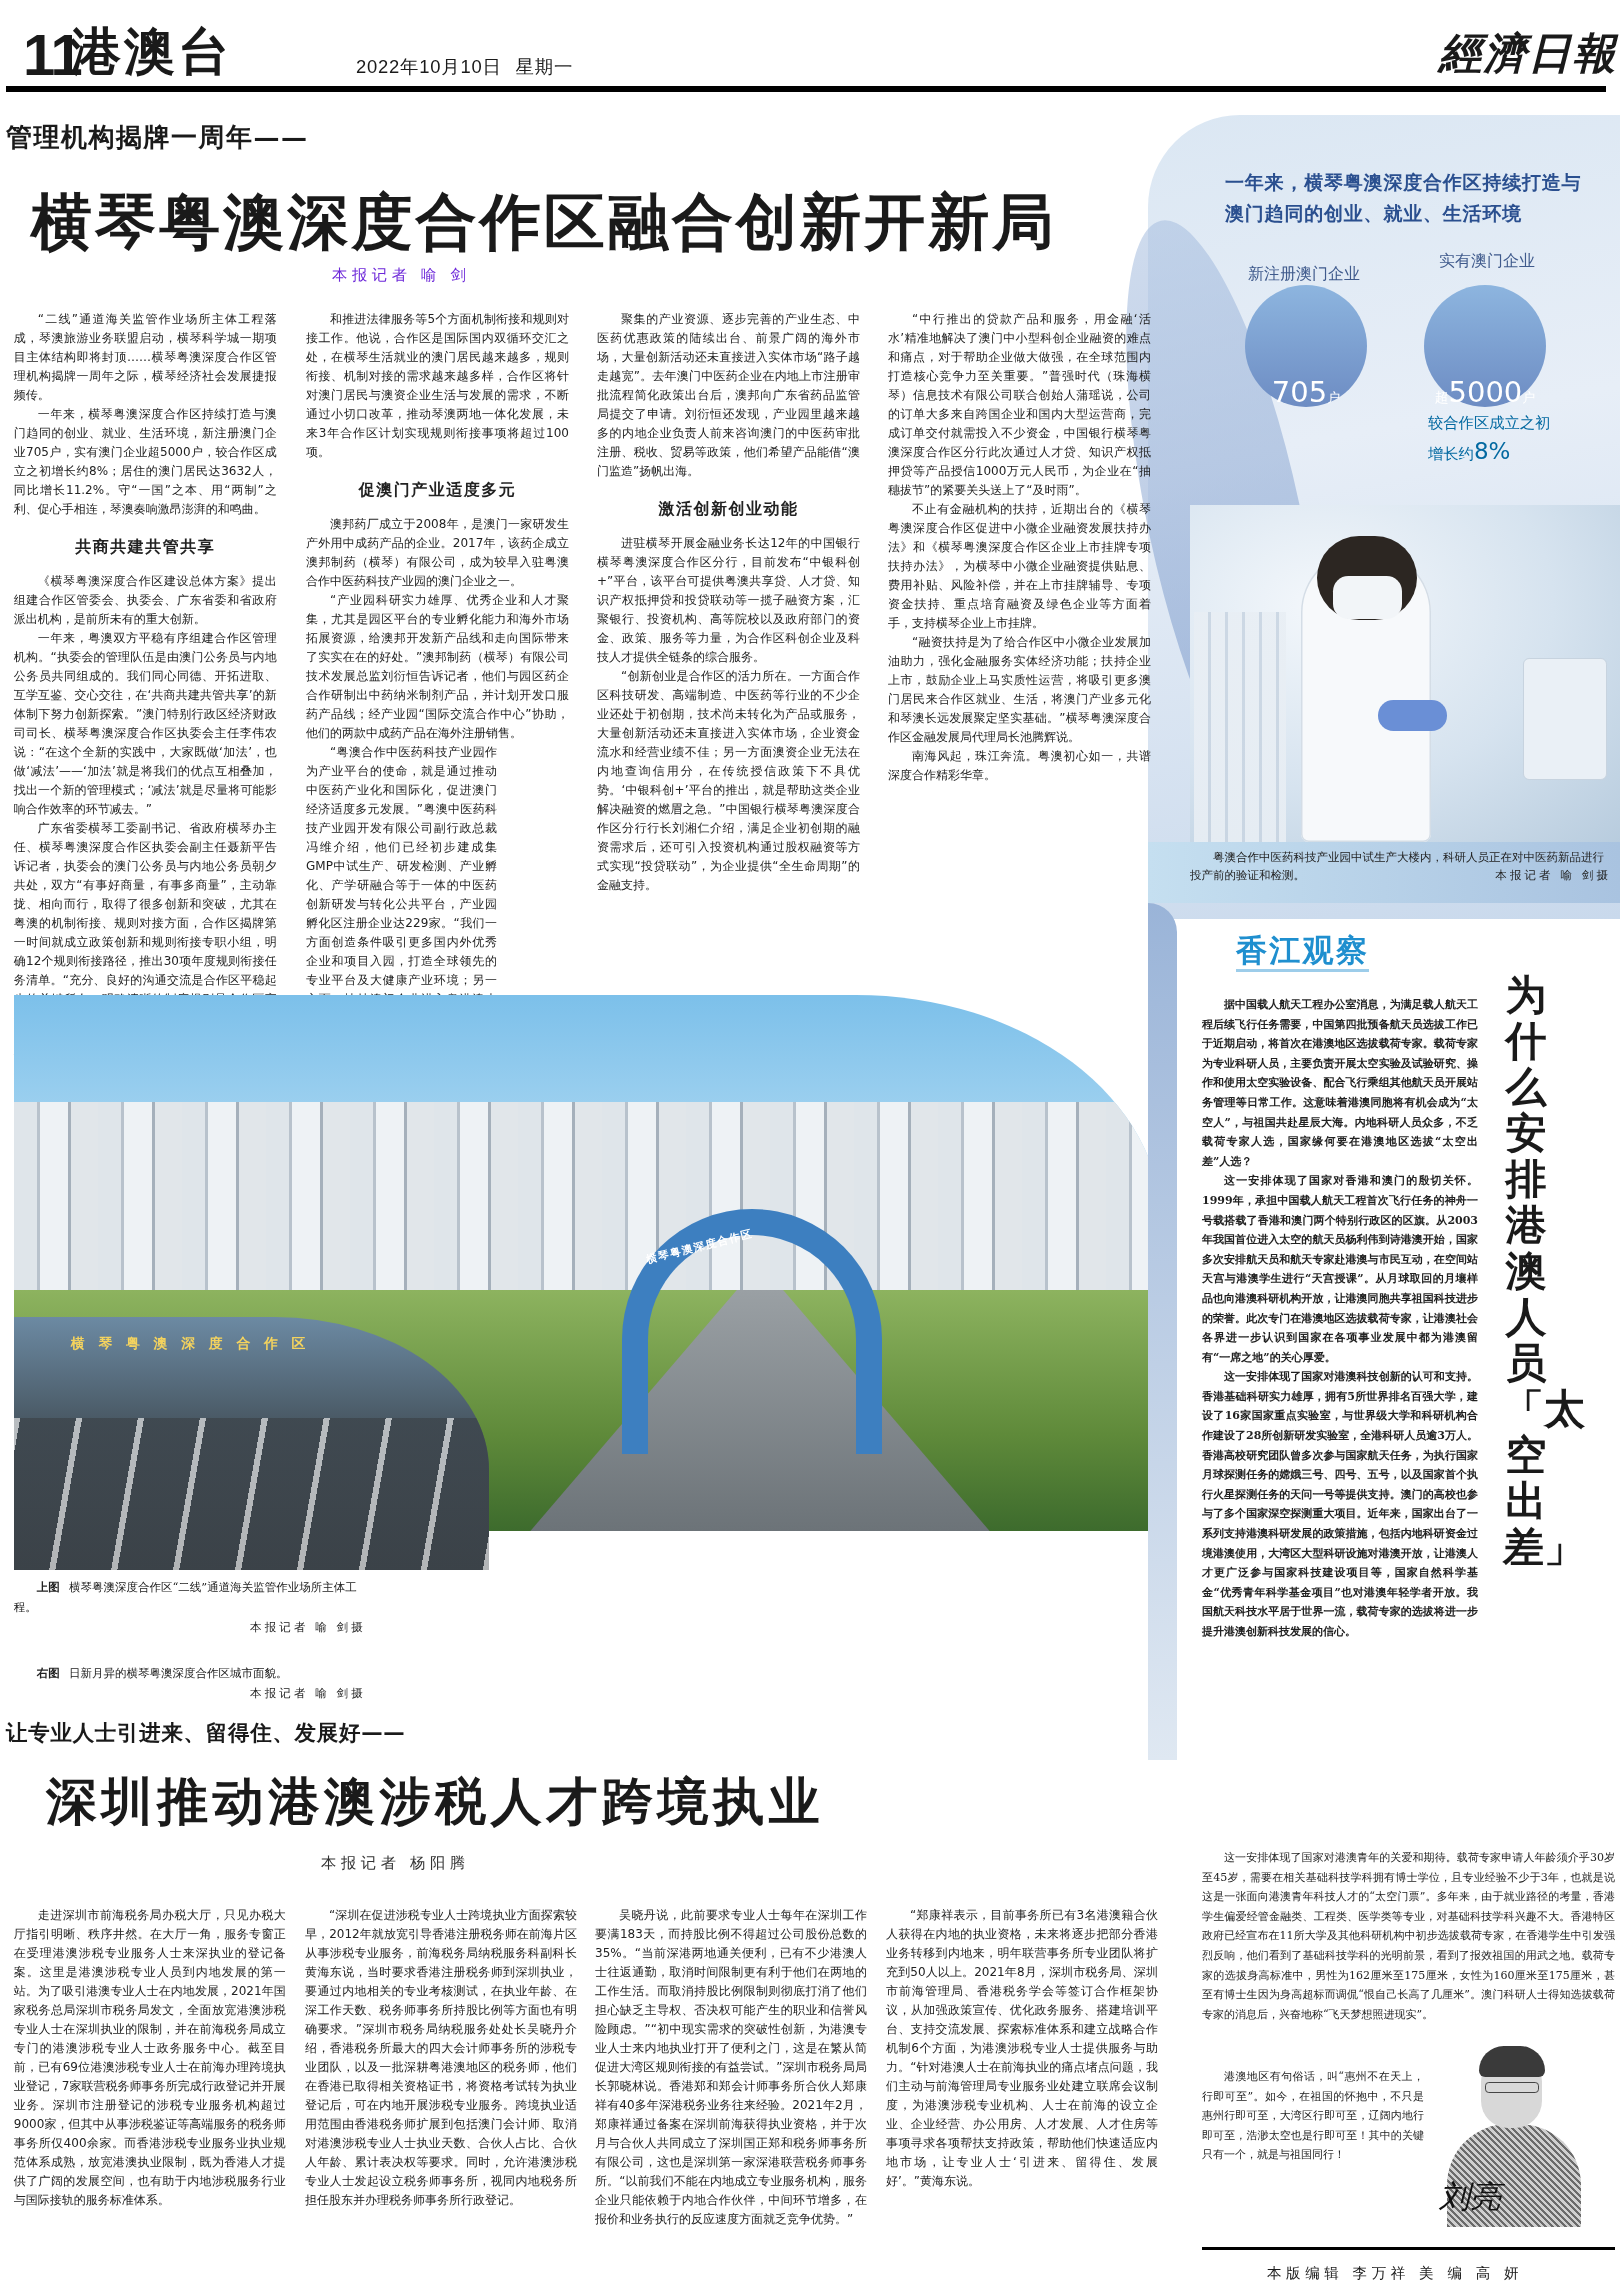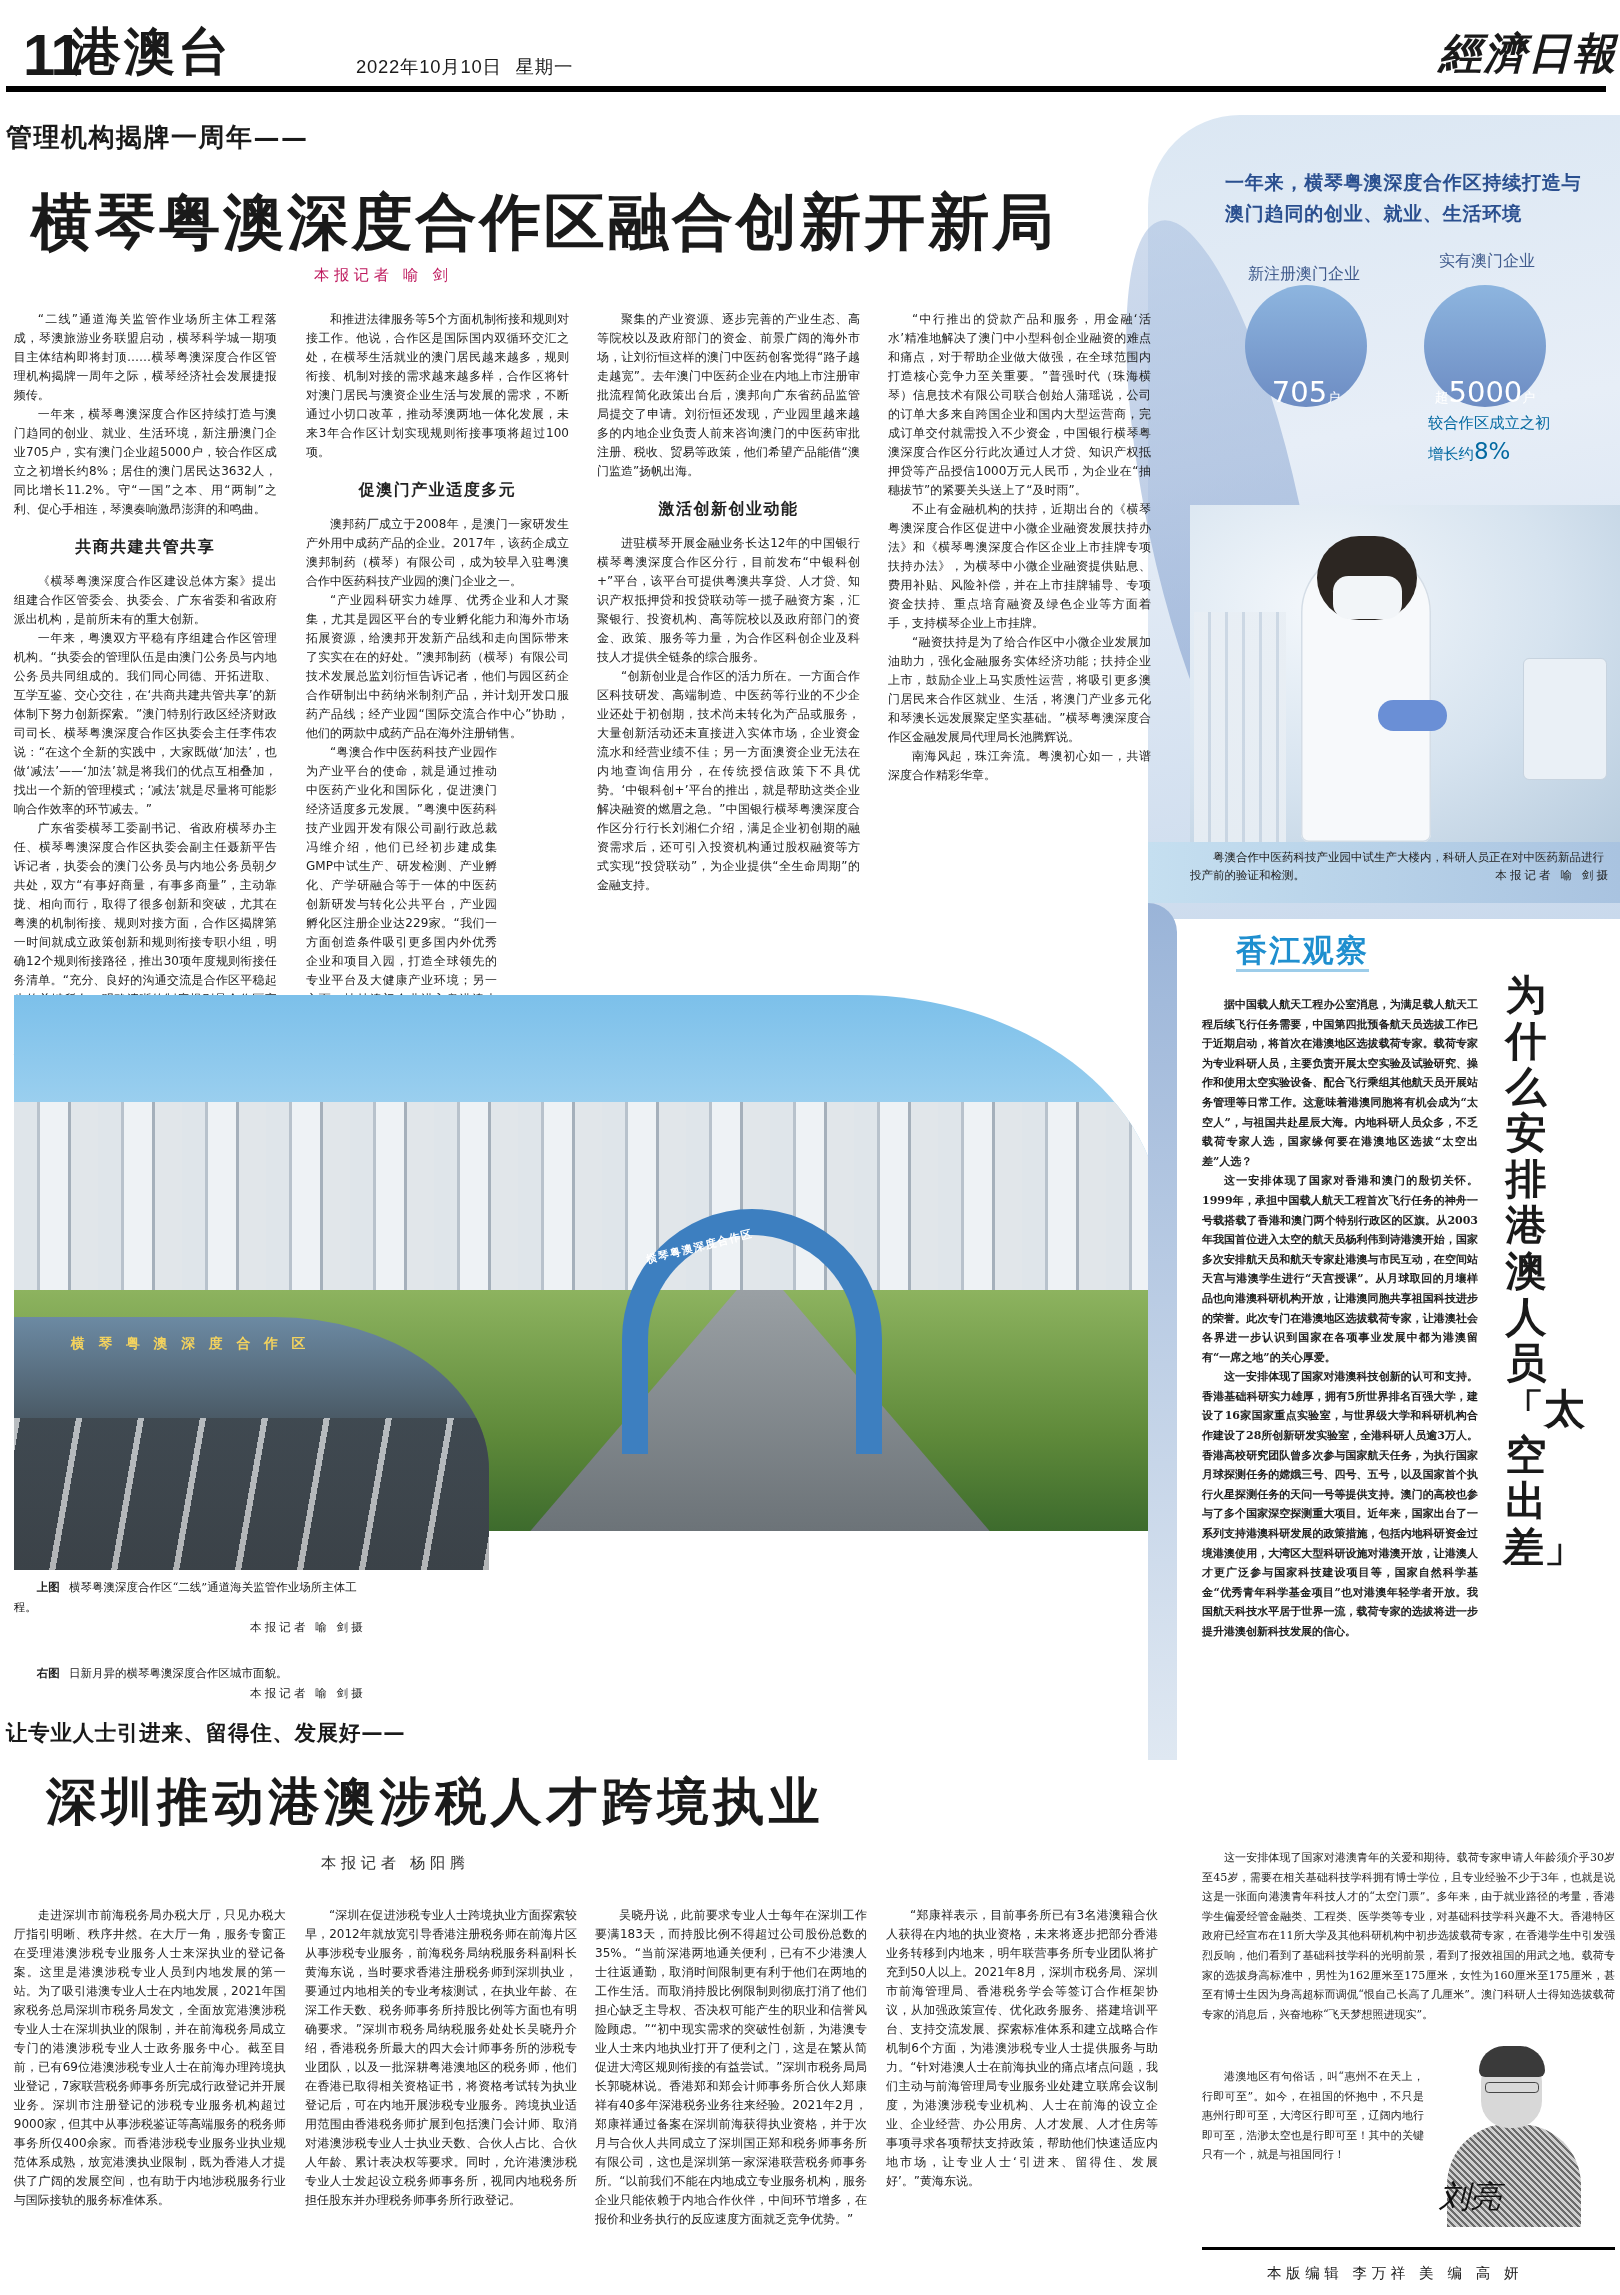--- a/index.html
+++ b/index.html
@@ -12,21 +12,21 @@
   .page-num { left: 23px; top: 26px; font: bold 58px/1 "Liberation Sans", sans-serif; letter-spacing: -1.5px; }
   .section-name { left: 70px; top: 26px; font: bold 51px/1 "DejaVu Serif", serif; letter-spacing: 3.1px; }
   .pub-date { left: 170px; top: 58px; font: 18.4px/1 "Liberation Sans", sans-serif; letter-spacing: 0.8px; }
   .date-weekday { margin-left: 13.8px; }
   .logo { left: 1439px; top: 32px; font: italic bold 43px/1 "DejaVu Serif", serif; letter-spacing: 1.5px; }
   .top-rule { left: 6.1px; top: 86px; width: 1600px; height: 6.1px; background: #000; }
 
   
   .kicker { left: 6.1px; top: 124px; font: bold 26px/1 "DejaVu Serif", serif; letter-spacing: 1.5px; }
   .headline { left: 31px; top: 191px; font: 900 61px/1 "DejaVu Sans", sans-serif; letter-spacing: 3.1px; }
-  .byline { left: 314px; top: 268px; font: 15.3px/1 "DejaVu Sans", sans-serif; letter-spacing: 4.6px; color: #be185d; }
+  .byline { left: 332px; top: 268px; font: 15.3px/1 "DejaVu Sans", sans-serif; letter-spacing: 4.6px; color: #6d28d9; }
 
   .col { font-size: 12px; line-height: 19px; text-align: justify; color: #222; }
   .col p { text-indent: 2em; margin-bottom: 0; }
   .col h3 { font: bold 16px/1 "DejaVu Sans", sans-serif; text-align: center; margin: 20px 0 17px; letter-spacing: 1.5px; }
 
   .c1 { left: 13.8px; top: 310px; width: 263px; }
   .c2 { left: 306px; top: 310px; width: 263px; }
   .c3 { left: 597px; top: 310px; width: 263px; }
   .c4 { left: 888px; top: 310px; width: 263px; }
 
@@ -174,21 +174,21 @@
 <div class="abs col c2">
   <p>和推进法律服务等5个方面机制衔接和规则对接工作。他说，合作区是国际国内双循环交汇之处，在横琴生活就业的澳门居民越来越多，规则衔接、机制对接的需求越来越多样，合作区将针对澳门居民与澳资企业生活与发展的需求，不断通过小切口改革，推动琴澳两地一体化发展，未来3年合作区计划实现规则衔接事项将超过100项。</p>
   <h3>促澳门产业适度多元</h3>
   <p>澳邦药厂成立于2008年，是澳门一家研发生产外用中成药产品的企业。2017年，该药企成立澳邦制药（横琴）有限公司，成为较早入驻粤澳合作中医药科技产业园的澳门企业之一。</p>
   <p>“产业园科研实力雄厚、优秀企业和人才聚集，尤其是园区平台的专业孵化能力和海外市场拓展资源，给澳邦开发新产品线和走向国际带来了实实在在的好处。”澳邦制药（横琴）有限公司技术发展总监刘衍恒告诉记者，他们与园区药企合作研制出中药纳米制剂产品，并计划开发口服药产品线；经产业园“国际交流合作中心”协助，他们的两款中成药产品在海外注册销售。</p>
   <p style="width:191px;">“粤澳合作中医药科技产业园作为产业平台的使命，就是通过推动中医药产业化和国际化，促进澳门经济适度多元发展。”粤澳中医药科技产业园开发有限公司副行政总裁冯维介绍，他们已经初步建成集GMP中试生产、研发检测、产业孵化、产学研融合等于一体的中医药创新研发与转化公共平台，产业园孵化区注册企业达229家。“我们一方面创造条件吸引更多国内外优秀企业和项目入园，打造全球领先的专业平台及大健康产业环境；另一方面，扶持澳门企业进入粤港澳大湾区发展，也培育更多入园企业赴澳门发展，并帮助他们开拓葡语系国家的市场。”</p>
   <p style="padding-left:92px;">高 度</p>
 </div>
 
 <div class="abs col c3">
-  <p>聚集的产业资源、逐步完善的产业生态、高等院校以及政府部门的资金、前景广阔的海外市场，让刘衍恒这样的澳门中医药创客觉得“路子越走越宽”。去年澳门中医药企业在内地上市注册审批流程简化政策出台后，澳邦向广东省药品监管局提交了申请。刘衍恒还发现，产业园里越来越多的内地企业负责人前来咨询澳门的中医药审批注册、税收、贸易等政策，他们希望产品能借“澳门监造”扬帆出海。</p>
+  <p>聚集的产业资源、逐步完善的产业生态、中医药优惠政策的陆续出台、前景广阔的海外市场，大量创新活动还未直接进入实体市场“路子越走越宽”。去年澳门中医药企业在内地上市注册审批流程简化政策出台后，澳邦向广东省药品监管局提交了申请。刘衍恒还发现，产业园里越来越多的内地企业负责人前来咨询澳门的中医药审批注册、税收、贸易等政策，他们希望产品能借“澳门监造”扬帆出海。</p>
   <h3>激活创新创业动能</h3>
   <p>进驻横琴开展金融业务长达12年的中国银行横琴粤澳深度合作区分行，目前发布“中银科创+”平台，该平台可提供粤澳共享贷、人才贷、知识产权抵押贷和投贷联动等一揽子融资方案，汇聚银行、投资机构、高等院校以及政府部门的资金、政策、服务等力量，为合作区科创企业及科技人才提供全链条的综合服务。</p>
   <p>“创新创业是合作区的活力所在。一方面合作区科技研发、高端制造、中医药等行业的不少企业还处于初创期，技术尚未转化为产品或服务，大量创新活动还未直接进入实体市场，企业资金流水和经营业绩不佳；另一方面澳资企业无法在内地查询信用分，在传统授信政策下不具优势。‘中银科创+’平台的推出，就是帮助这类企业解决融资的燃眉之急。”中国银行横琴粤澳深度合作区分行行长刘湘仁介绍，满足企业初创期的融资需求后，还可引入投资机构通过股权融资等方式实现“投贷联动”，为企业提供“全生命周期”的金融支持。</p>
 </div>
 
 <div class="abs col c4">
   <p>“中行推出的贷款产品和服务，用金融‘活水’精准地解决了澳门中小型科创企业融资的难点和痛点，对于帮助企业做大做强，在全球范围内打造核心竞争力至关重要。”普强时代（珠海横琴）信息技术有限公司联合创始人蒲瑶说，公司的订单大多来自跨国企业和国内大型运营商，完成订单交付就需投入不少资金，中国银行横琴粤澳深度合作区分行此次通过人才贷、知识产权抵押贷等产品授信1000万元人民币，为企业在“抽穗拔节”的紧要关头送上了“及时雨”。</p>
   <p>不止有金融机构的扶持，近期出台的《横琴粤澳深度合作区促进中小微企业融资发展扶持办法》和《横琴粤澳深度合作区企业上市挂牌专项扶持办法》，为横琴中小微企业融资提供贴息、费用补贴、风险补偿，并在上市挂牌辅导、专项资金扶持、重点培育融资及绿色企业等方面着手，支持横琴企业上市挂牌。</p>
   <p>“融资扶持是为了给合作区中小微企业发展加油助力，强化金融服务实体经济功能；扶持企业上市，鼓励企业上马实质性运营，将吸引更多澳门居民来合作区就业、生活，将澳门产业多元化和琴澳长远发展聚定坚实基础。”横琴粤澳深度合作区金融发展局代理局长池腾辉说。</p>
   <p>南海风起，珠江奔流。粤澳初心如一，共谱深度合作精彩华章。</p>

